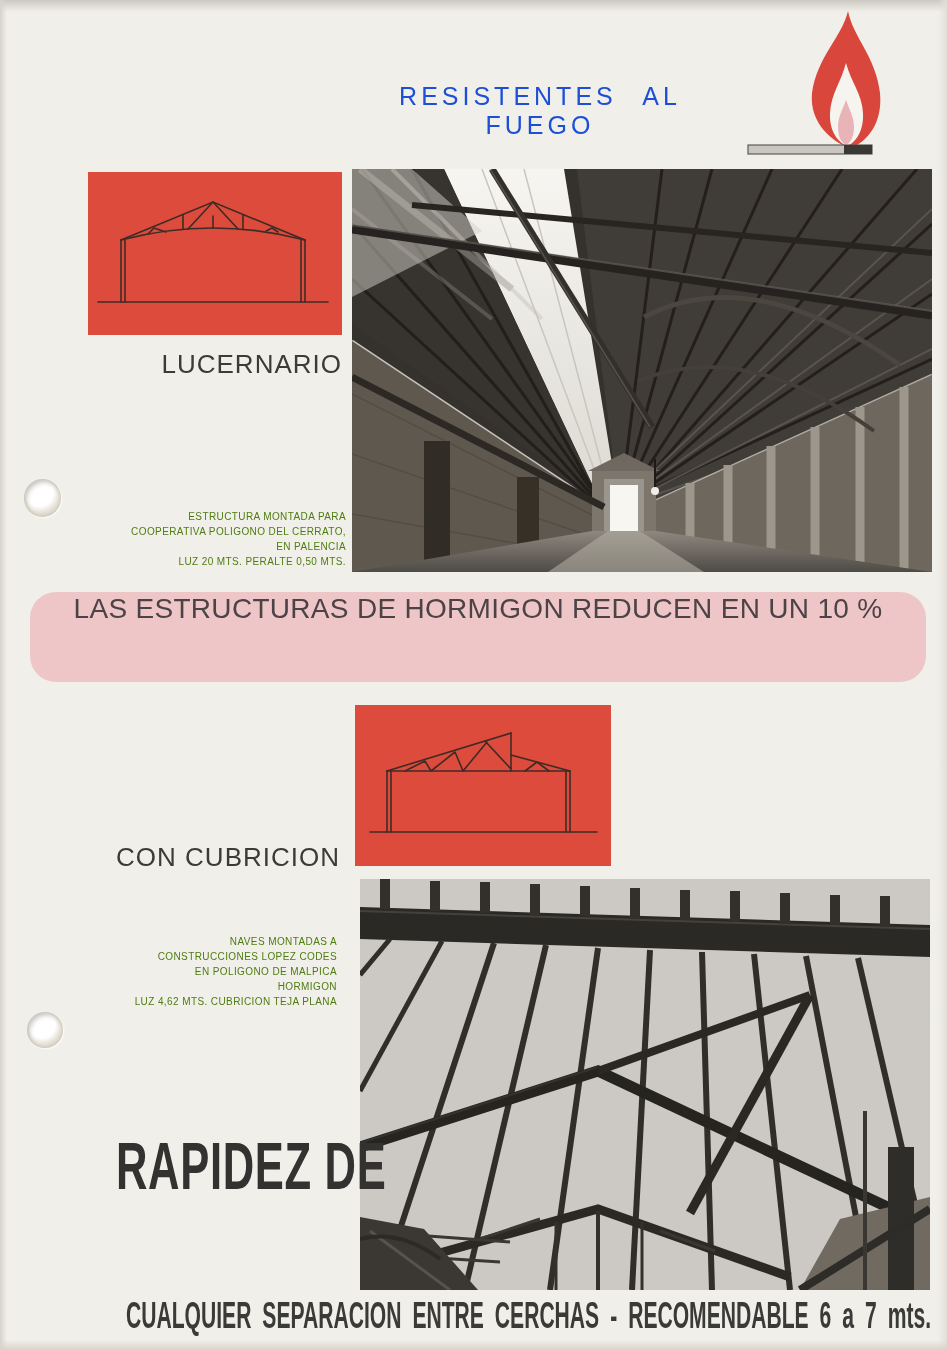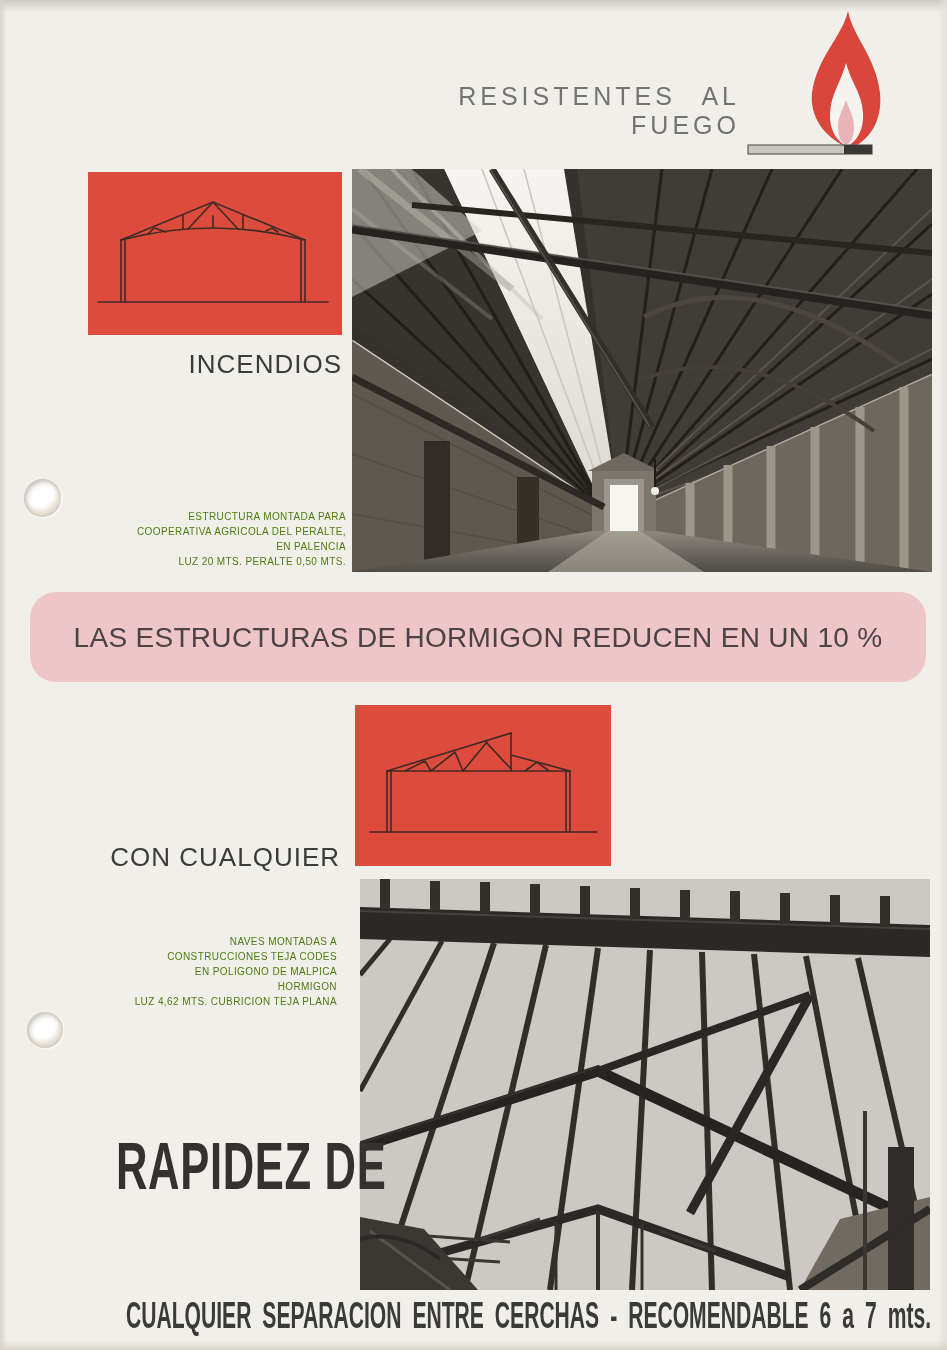--- a/index.html
+++ b/index.html
@@ -15,22 +15,22 @@
     background:linear-gradient(#ccc9c2,rgba(204,201,194,0));pointer-events:none;}
   .edge-left{position:absolute;top:0;bottom:0;left:0;width:7px;
     background:linear-gradient(to right,#d6d3cc,rgba(214,211,204,0));pointer-events:none;}
   .edge-right{position:absolute;top:0;bottom:0;right:0;width:9px;
     background:linear-gradient(to left,#e2dfd8,rgba(226,223,216,0));pointer-events:none;}
   .edge-bottom{position:absolute;left:0;right:0;bottom:0;height:10px;
     background:linear-gradient(to top,#d8d4cb,rgba(216,212,203,0));pointer-events:none;}
 
   .title{
     position:absolute;left:340px;top:82px;width:400px;
-    text-align:right;font-size:25px;font-weight:400;
-    letter-spacing:4px;word-spacing:16px;color:#737373;
+    text-align:center;font-size:25px;font-weight:400;
+    letter-spacing:4px;word-spacing:16px;color:#1d4ed8;
   }
 
   .flame-wrap{position:absolute;left:740px;top:5px;width:160px;height:155px;}
 
   .red-box{position:absolute;background:#dc4b3c;}
   .red-box-1{left:88px;top:172px;width:254px;height:163px;}
   .red-box-2{left:355px;top:705px;width:256px;height:161px;}
   .red-box svg{display:block;width:100%;height:100%;}
 
   .diagram-label{
@@ -47,21 +47,21 @@
   .caption{
     position:absolute;text-align:right;font-size:10px;line-height:15px;
     color:#4d7c0f;letter-spacing:.4px;
   }
   .caption-1{left:88px;top:509px;width:258px;}
   .caption-2{left:84px;top:934px;width:253px;}
 
   .banner{
     position:absolute;left:30px;top:592px;width:896px;height:90px;
     background:#efc6c8;border-radius:26px;
-    display:flex;flex-direction:column;justify-content:center;
+    display:flex;justify-content:center;
     text-align:center;
   }
   .banner .line{font-size:28px;line-height:33px;color:#4b4346;letter-spacing:.3px;}
 
   .headline-1{position:absolute;left:88px;top:1133px;white-space:nowrap;margin-left:28px;}
   .headline-1 span{display:inline-block;transform:scaleX(.66);transform-origin:left center;
     font-size:66px;line-height:1;font-weight:bold;color:#343230;letter-spacing:1px;}
   .headline-2{position:absolute;left:88px;top:1190px;white-space:nowrap;}
   .headline-2 span{display:inline-block;transform:scaleX(.58);transform-origin:left center;
     font-size:100px;line-height:1;font-weight:bold;color:#d8463a;letter-spacing:1px;}
@@ -106,21 +106,21 @@
         <path d="M33,68 V130 M37,68 V130 M213,68 V130 M217,68 V130"></path>
         <path d="M33,68 L125,30 L217,68"></path>
         <path d="M33,68 Q125,44 217,68"></path>
         <path d="M60,62 L66,56 M66,56 L78,60"></path>
         <path d="M95,57 L95,43 M125,30 L100,57 M125,30 L150,57"></path>
         <path d="M155,57 L155,43 M125,56 L125,44"></path>
         <path d="M184,56 L190,60 M178,59 L184,56"></path>
       </g>
     </svg>
   </div>
-  <div class="diagram-label label-peraltada">INCENDIOS</div>
+  <div class="diagram-label label-peraltada">LUCERNARIO</div>
 
   <svg class="photo photo-1" viewBox="0 0 580 403" preserveAspectRatio="none" aria-hidden="true">
     <defs>
       <linearGradient id="p1sky" x1="0" y1="0" x2="0" y2="1">
         <stop offset="0" stop-color="#f6f5f1"></stop>
           <stop offset="1" stop-color="#dcdad2"></stop>
       </linearGradient>
       <linearGradient id="p1floor" x1="0" y1="0" x2="0" y2="1">
         <stop offset="0" stop-color="#8e887f"></stop>
           <stop offset="1" stop-color="#4e4a45"></stop>
@@ -171,21 +171,21 @@
     <path d="M140,0 L300,258" stroke="#332f2a" stroke-width="7"></path>
     <path d="M138,0 L298,258" stroke="#8a857c" stroke-width="1.5" opacity=".4"></path>
     <path d="M292,148 Q400,92 548,196" stroke="#4b463f" stroke-width="5" fill="none"></path>
     <path d="M286,212 Q392,168 522,262" stroke="#443f39" stroke-width="4" fill="none"></path>
     <line x1="303" y1="290" x2="303" y2="318" stroke="#1d1a17" stroke-width="2"></line>
     <circle cx="303" cy="322" r="4" fill="#efeee8"></circle>
   </svg>
 
   <div class="caption caption-1">
     <div>ESTRUCTURA MONTADA PARA</div>
-    <div>COOPERATIVA AGRICOLA DEL PERALTE,</div>
+    <div>COOPERATIVA POLIGONO DEL CERRATO,</div>
     <div>EN PALENCIA</div>
     <div>LUZ 20 MTS. PERALTE 0,50 MTS.</div>
   </div>
 
   <div class="banner">
     <div class="line">LAS ESTRUCTURAS DE HORMIGON REDUCEN EN UN 10 %</div>
   </div>
 
   <div class="red-box red-box-2">
     <svg viewBox="0 0 256 161" preserveAspectRatio="none" aria-hidden="true">
@@ -195,25 +195,25 @@
         <path d="M32,66 H215"></path>
         <path d="M32,66 L156,28"></path>
         <path d="M156,28 V66"></path>
         <path d="M130,36 L156,64"></path>
         <path d="M156,50 L215,66"></path>
         <path d="M50,66 L70,56 M70,56 L76,66 M76,66 L100,47 M100,47 L108,66 M108,66 L132,37"></path>
         <path d="M170,66 L182,57 M182,57 L194,66"></path>
       </g>
     </svg>
   </div>
-  <div class="diagram-label label-lucernario">CON CUALQUIER</div>
+  <div class="diagram-label label-lucernario">CON CUBRICION</div>
 
   <div class="caption caption-2">
     <div>NAVES MONTADAS A</div>
-    <div>CONSTRUCCIONES TEJA CODES</div>
+    <div>CONSTRUCCIONES LOPEZ CODES</div>
     <div>EN POLIGONO DE MALPICA</div>
     <div>HORMIGON</div>
     <div>LUZ 4,62 MTS. CUBRICION TEJA PLANA</div>
   </div>
 
   <svg class="photo photo-2" viewBox="0 0 570 411" preserveAspectRatio="none" aria-hidden="true">
     <rect width="570" height="411" fill="#ccc9c4"></rect>
     <polygon points="0,28 570,46 570,78 0,60" fill="#2b2926"></polygon>
     <path d="M0,32 L570,50" stroke="#55524d" stroke-width="2" opacity=".6"></path>
     <g stroke="#33302c" stroke-width="10">

